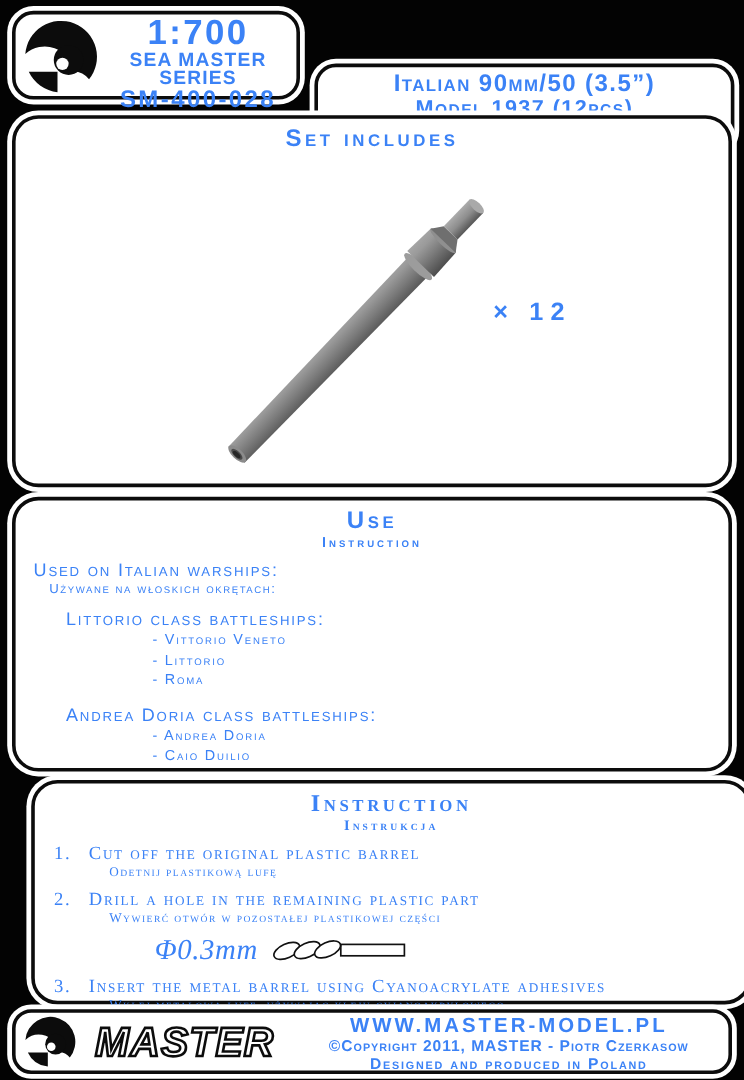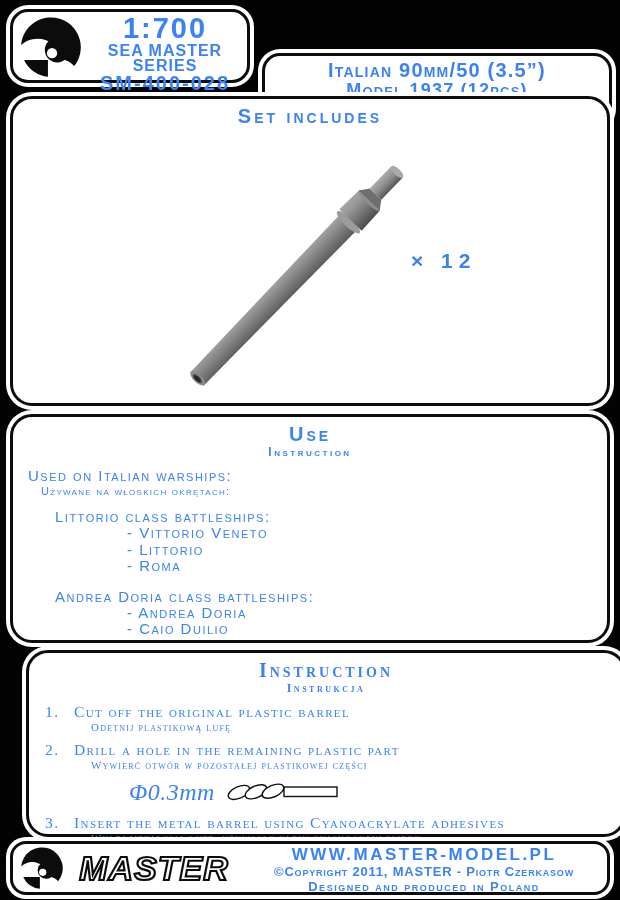--- a/index.html
+++ b/index.html
@@ -31,21 +31,21 @@
   .sec-instr{left:26px;top:650px;width:600px;height:187px;font-family:Liberation Serif, serif;}
   .sec-h{text-align:center;font-size:20px;font-weight:700;letter-spacing:3px;margin-top:7px;line-height:21px;}
   .sec-hpl{text-align:center;font-size:12px;font-weight:700;letter-spacing:2.5px;line-height:14px;}
   .barrel-svg{position:absolute;left:0;top:0;width:594px;height:304px;}
   .qty{position:absolute;left:398px;top:150px;font-size:21px;font-weight:600;letter-spacing:6px;}
   
   .use-intro{margin:9px 0 0 15px;font-size:15px;letter-spacing:1.5px;line-height:16px;}
   .use-intro-pl{margin:1px 0 0 28px;font-size:11px;letter-spacing:1.3px;line-height:12px;}
   .grp-title{margin:12px 0 0 42px;font-size:15px;letter-spacing:1.5px;line-height:16px;}
   .grp-title.second{margin-top:14px;}
-  .ship{margin-left:114px;font-size:15px;letter-spacing:1.5px;line-height:16.5px;}
+  .ship{margin-left:114px;font-size:12px;letter-spacing:1.5px;line-height:16.5px;}
   
   .step{margin:9px 0 0 16px;font-size:15.5px;letter-spacing:1.4px;line-height:16px;}
   .step-num{display:inline-block;width:29px;}
   .step-pl{margin:1px 0 0 62px;font-size:11px;letter-spacing:1.2px;line-height:12px;}
   .drill-row{margin:7px 0 0 100px;display:flex;align-items:center;gap:11px;height:28px;}
   .phi-label{font-size:24px;font-style:italic;font-weight:500;letter-spacing:0.5px;}
   
   .sec-footer{left:10px;top:841px;width:600px;height:54px;border-radius:16px;}
   .foot-logo{position:absolute;left:6px;top:1px;}
   .master-svg{position:absolute;left:52px;top:2px;}

